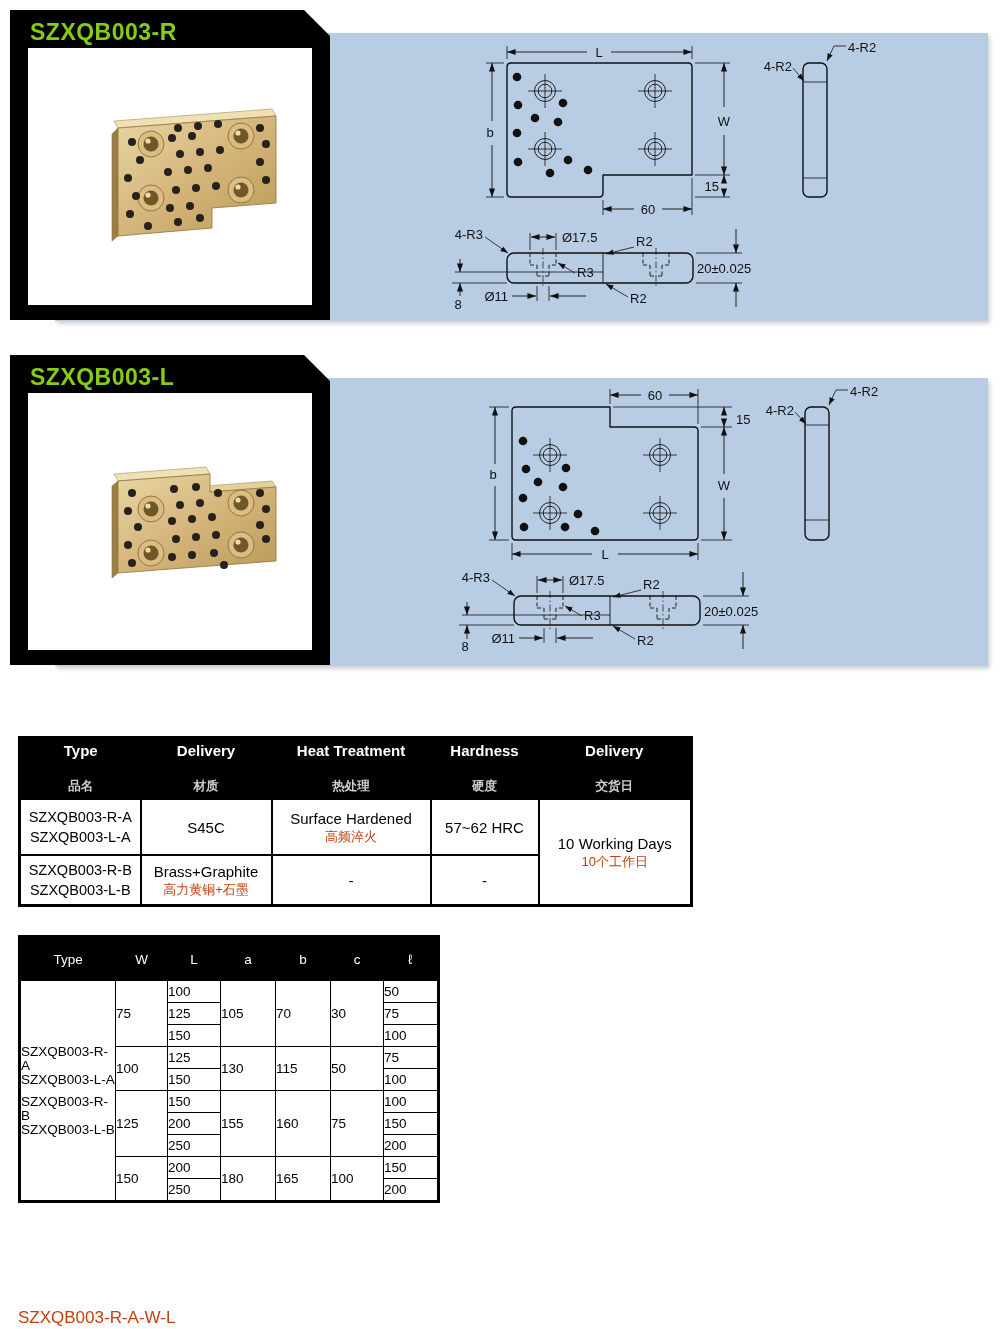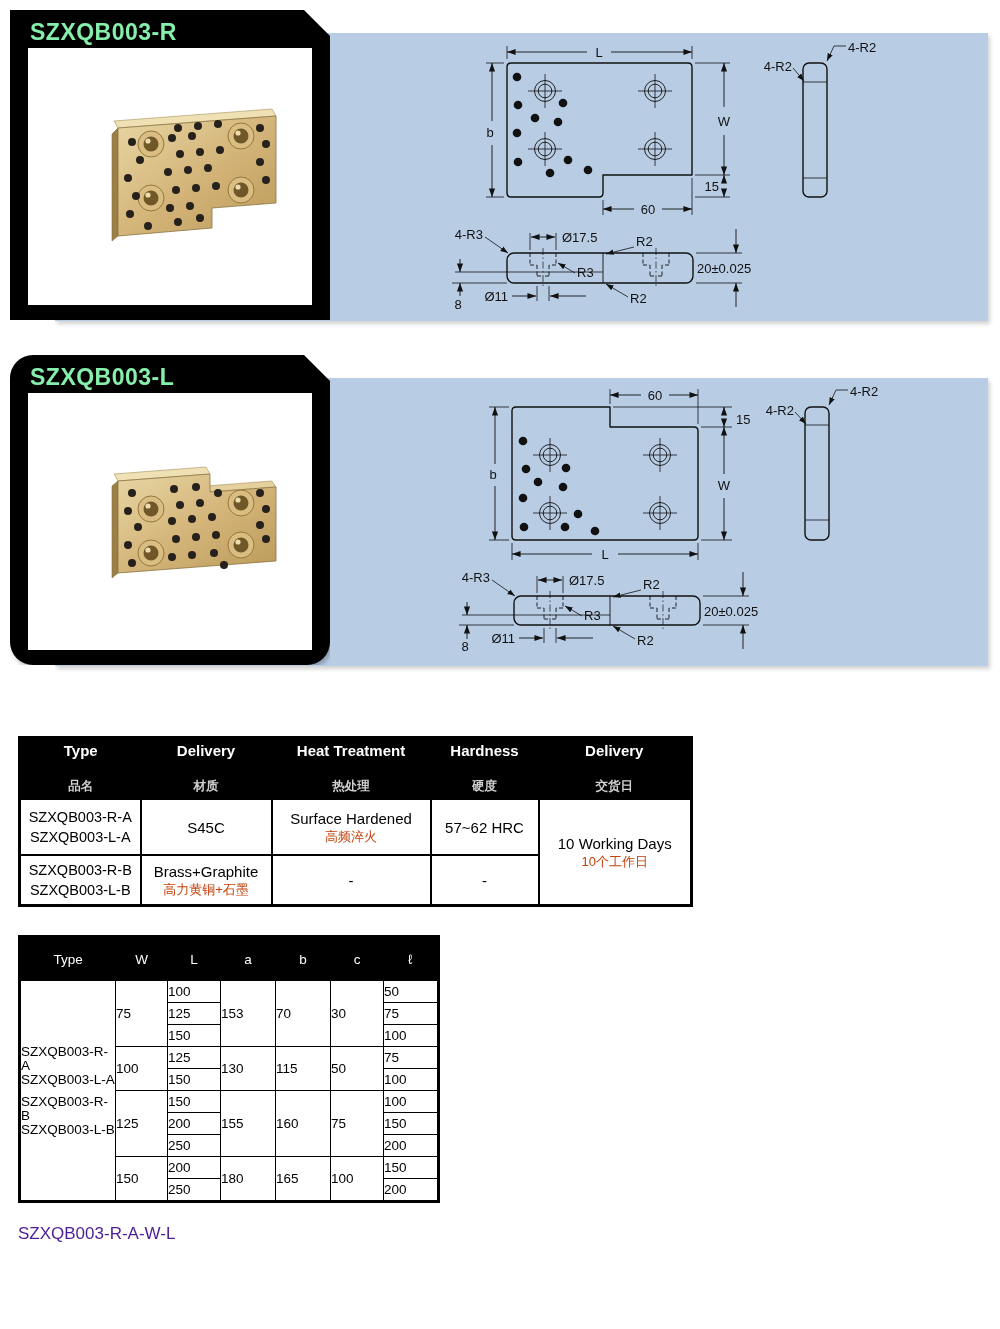--- a/index.html
+++ b/index.html
@@ -8,22 +8,22 @@
 
   
   .panel{position:absolute;background:#b8cce4;box-shadow:2px 3px 4px rgba(0,0,0,.18);}
   #panel-r{left:55px;top:33px;width:933px;height:288px;}
   #panel-l{left:55px;top:378px;width:933px;height:288px;}
 
   
   .card{position:absolute;background:#000;box-shadow:2px 3px 4px rgba(0,0,0,.25);
         clip-path:polygon(0 0, calc(100% - 26px) 0, 100% 26px, 100% 100%, 0 100%);}
   #card-r{left:10px;top:10px;width:320px;height:310px;}
-  #card-l{left:10px;top:355px;width:320px;height:310px;border-radius:23px;}
-  .card .title{position:absolute;left:20px;top:9px;color:#86efac;font-size:23px;font-weight:bold;letter-spacing:.5px;}
+  #card-l{left:10px;top:355px;width:320px;height:310px;}
+  .card .title{position:absolute;left:20px;top:9px;color:#84cc16;font-size:23px;font-weight:bold;letter-spacing:.5px;}
   .card .photo{position:absolute;left:18px;top:38px;width:284px;height:257px;background:#fff;}
 
   
   svg.draw{position:absolute;}
   svg.draw text{font-family:"Liberation Sans",sans-serif;font-size:13px;fill:#111;}
   .o{stroke:#111;stroke-width:1.4;fill:none;stroke-linejoin:round;}
   .t{stroke:#111;stroke-width:.8;fill:none;}
   .d{stroke:#111;stroke-width:.9;fill:none;}
   .hid{stroke:#111;stroke-width:.9;fill:none;stroke-dasharray:4 2.5;}
   .cl{stroke:#111;stroke-width:.7;fill:none;stroke-dasharray:7 2.5 1.5 2.5;}
@@ -48,21 +48,21 @@
   table.dim td{border:1.5px solid #000;font-size:13.5px;color:#000;height:21px;padding:0;}
   td.tcol{font-size:12px;text-align:left;padding-left:5px;}
   td.tcol .pair{line-height:14px;}
   td.tcol .pair+.pair{margin-top:8px;}
 
   
   .order-bar{position:absolute;left:18px;top:1254px;width:934px;height:31px;background:#000;
              display:flex;align-items:center;}
   .order-en{color:#fff;font-size:15.5px;margin-left:13px;}
   .order-zh{color:#e0e0e0;font-size:13px;margin-left:14px;}
-  .order-ex{position:absolute;left:18px;top:1224px;font-size:17px;color:#4c1d95;}
+  .order-ex{position:absolute;left:18px;top:1308px;font-size:17px;color:#c2410c;}
 </style>
 </head>
 <body>
 
 <div class="page">
 
   <div class="panel" id="panel-r"></div>
 
   <svg class="draw" style="left:340px;top:33px" width="648" height="288" viewBox="0 0 648 288">
     <defs>
@@ -570,21 +570,21 @@
                 <div>SZXQB003-R-A</div>
                 <div>SZXQB003-L-A</div>
               </div>
             <div class="pair">
                 <div>SZXQB003-R-B</div>
                 <div>SZXQB003-L-B</div>
               </div>
           </td>
           <td rowspan="3">75</td>
           <td>100</td>
-          <td rowspan="3">153</td>
+          <td rowspan="3">105</td>
           <td rowspan="3">70</td>
           <td rowspan="3">30</td>
           <td>50</td>
         </tr>
         <tr>
             <td>125</td>
             <td>75</td>
           </tr>
         <tr>
             <td>150</td>

